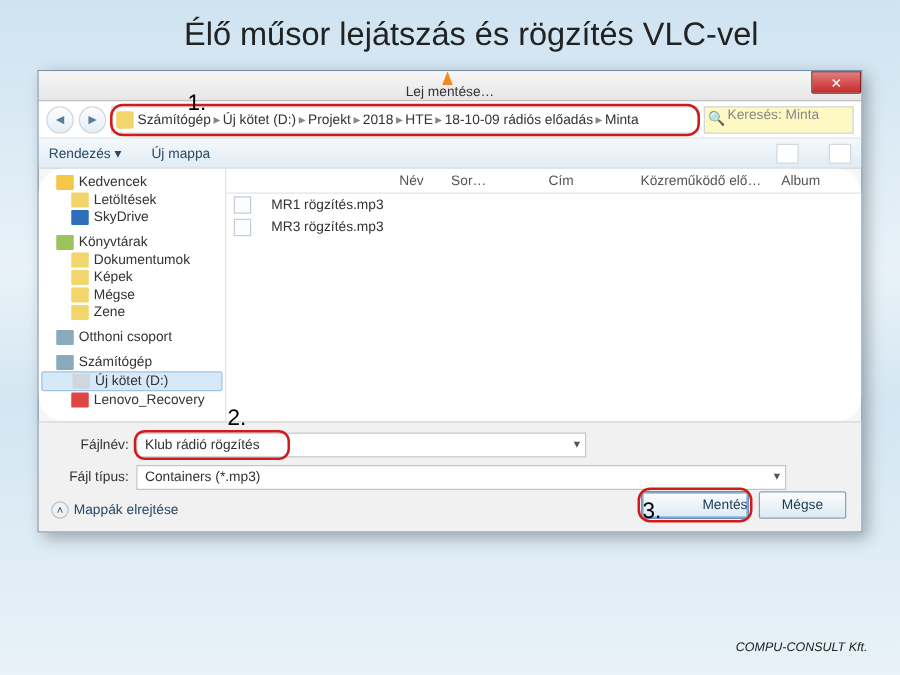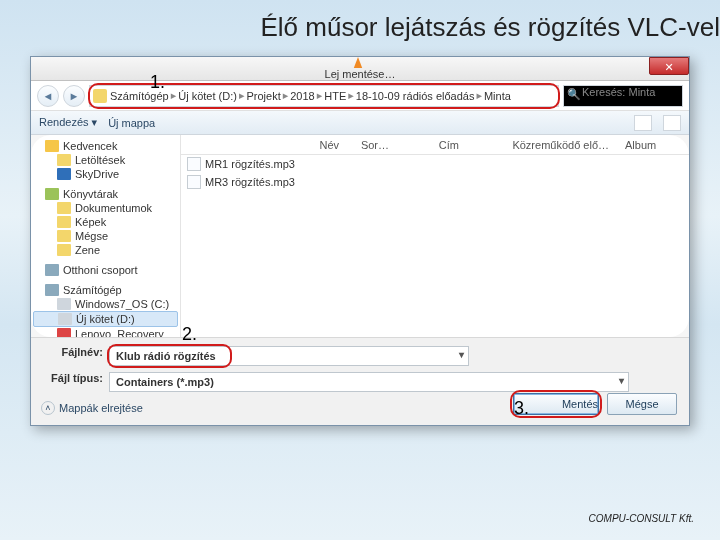--- a/index.html
+++ b/index.html
@@ -2,21 +2,21 @@
 <html><head>
 <meta charset="utf-8">
 <style>
   * { box-sizing: border-box; margin: 0; padding: 0; font-family: "Segoe UI", Tahoma, sans-serif; }
   html, body { width: 720px; height: 540px; overflow: hidden; }
   .slide {
     width: 720px; height: 540px;
     background: linear-gradient(180deg,#cfe3f1 0%,#e8f2f8 40%,#d4e6f2 60%,#e8f2f8 100%);
     position: relative;
   }
-  .slide-title { font-size: 26px; font-weight: 400; color: #222; text-align: right; padding: 12px 0 8px 34px; }
+  .slide-title { font-size: 26px; font-weight: 400; color: #222; text-align: center; padding: 12px 0 8px 34px; }
   .dialog {
     position: absolute; left: 30px; top: 56px; width: 660px; height: 370px;
     background: #f6f6f6; border: 1px solid #7a92a9;
     box-shadow: 4px 4px 12px rgba(0,0,0,.3);
   }
   .titlebar {
     height: 24px;
     background: linear-gradient(180deg,#f7f7f7 0%,#e6e6e6 100%);
     border-bottom: 1px solid #c0c0c0;
     display: flex; align-items: center; padding: 0 4px;
@@ -34,45 +34,45 @@
   }
   .navbtn { width:22px; height:22px; border:1px solid #cfd6dd; border-radius:50%; background:linear-gradient(180deg,#fbfdff,#e5eef6); display:flex;align-items:center;justify-content:center;color:#5b7b9b;font-size:11px;}
   .breadcrumb {
     flex:1; height:22px; border:1px solid #cfd6dd; background:#fff;
     display:flex; align-items:center; font-size:11px; color:#333;
     position:relative; padding-left:20px;
   }
   .breadcrumb .bc-icon{position:absolute;left:3px;top:3px;width:14px;height:14px;background:#f3d66b;border-radius:2px;}
   .breadcrumb span.sep{color:#888;margin:0 2px;}
   .breadcrumb .ring{position:absolute;left:-2px;top:-3px;right:-2px;bottom:-3px;border:2px solid #d11b1b;border-radius:10px;pointer-events:none;}
-  .searchbox{width:120px;height:22px;border:1px solid #cfd6dd;background:#000000;font-size:11px;color:#888;padding:0 4px 0 18px;position:relative;}
+  .searchbox{width:120px;height:22px;border:1px solid #cfd6dd;background:#fef9c3;font-size:11px;color:#888;padding:0 4px 0 18px;position:relative;}
   .searchbox::before{content:"🔍";position:absolute;left:3px;top:2px;font-size:11px;}
-  .toolbar{height:24px;background:linear-gradient(180deg,#f4f8fc,#e2ecf4);border-bottom:1px solid #cfd6dd;display:flex;align-items:center;font-size:11px;color:#2b4865;padding:0 8px;gap:11px;text-align:center;}
+  .toolbar{height:24px;background:linear-gradient(180deg,#f4f8fc,#e2ecf4);border-bottom:1px solid #cfd6dd;display:flex;align-items:center;font-size:11px;color:#2b4865;padding:0 8px;gap:24px;text-align:center;}
   .toolbar .spacer{flex:1;}
   .toolbar .tinybtn{width:18px;height:16px;border:1px solid #cfd6dd;background:#fff;}
   .body{display:flex;height:calc(100% - 24px - 30px - 24px - 88px);background:#fff;border-radius:20px;}
   .tree{width:150px;border-right:1px solid #e4e4e4;overflow:hidden;font-size:11px;color:#333;padding:4px 0;}
   .tree-item{display:flex;align-items:center;gap:4px;padding:1px 4px 1px 14px;white-space:nowrap;}
   .tree-item.indent{padding-left:26px;}
   .tree-item.sel{background:#d7e8f8;border:1px solid #9cc3e8;border-radius:2px;margin:0 2px;padding-left:24px;}
   .ico{width:14px;height:12px;border-radius:1px;display:inline-block;}
   .ico.fav{background:#f6c648;}
   .ico.cloud{background:#2f6fb9;}
   .ico.folder{background:#f3d66b;}
   .ico.lib{background:#9bc35a;}
   .ico.pc{background:#8aa9bc;}
   .ico.drive{background:#cfd6dd;}
   .ico.drive2{background:#d44;}
   .filelist{flex:1;font-size:11px;color:#333;text-align:right;}
   .cols{display:flex;border-bottom:1px solid #e4e4e4;height:20px;align-items:center;padding-left:6px;color:#555;}
   .cols div{padding:0 8px;}
-  .file-row{display:flex;align-items:center;gap:4px;padding:2px 6px;}
+  .file-row{display:flex;align-items:center;gap:16px;padding:2px 6px;}
   .mp3{width:14px;height:14px;border:1px solid #c6cdd3;background:#fafcff;display:inline-block;}
   .bottom{height:88px;background:#f1f1f1;border-top:1px solid #d8d8d8;padding:8px 10px;font-size:11px;color:#333;position:relative;}
-  .formrow{display:flex;align-items:flex-start;gap:6px;margin-bottom:6px;font-weight:bold;}
+  .formrow{display:flex;align-items:center;gap:6px;margin-bottom:6px;}
   .formrow label{width:62px;text-align:right;}
   .combo{flex:1;height:20px;border:1px solid #bfc7ce;background:#fff;display:flex;align-items:center;padding:0 16px 0 6px;position:relative;}
   .combo::after{content:"▾";position:absolute;right:4px;top:2px;color:#555;font-size:10px;}
   .combo.filename{max-width:360px;}
   .combo .ring{position:absolute;left:-3px;top:-3px;width:125px;height:24px;border:2px solid #d11b1b;border-radius:9px;pointer-events:none;}
   .btnrow{position:absolute;right:12px;bottom:10px;display:flex;gap:8px;align-items:center;}
   .winbtn{min-width:70px;height:22px;border:1px solid #8aa2b6;background:linear-gradient(180deg,#fbfdff,#dde9f2);font-size:11px;color:#1b3a57;text-align:center;line-height:20px;border-radius:2px;}
   .winbtn.primary{border-color:#3f6fa3;box-shadow:0 0 0 1px #86b7e3 inset;}
   .winbtn.ring{position:relative;padding-left:48px;}
   .winbtn.ring::after{content:"";position:absolute;left:-4px;top:-4px;right:-4px;bottom:-4px;border:2px solid #d11b1b;border-radius:10px;}
@@ -165,24 +165,20 @@
         <div style="height:6px"></div>
         <div class="tree-item">
             <span class="ico pc"></span>
             <span>Otthoni csoport</span>
           </div>
         <div style="height:6px"></div>
         <div class="tree-item">
             <span class="ico pc"></span>
             <span>Számítógép</span>
           </div>
-        <div class="tree-item indent">
-            <span class="ico drive"></span>
-            <span>Windows7_OS (C:)</span>
-          </div>
         <div class="tree-item indent sel">
             <span class="ico drive"></span>
             <span>Új kötet (D:)</span>
           </div>
         <div class="tree-item indent">
             <span class="ico drive2"></span>
             <span>Lenovo_Recovery</span>
           </div>
       </div>
       <div class="filelist">

